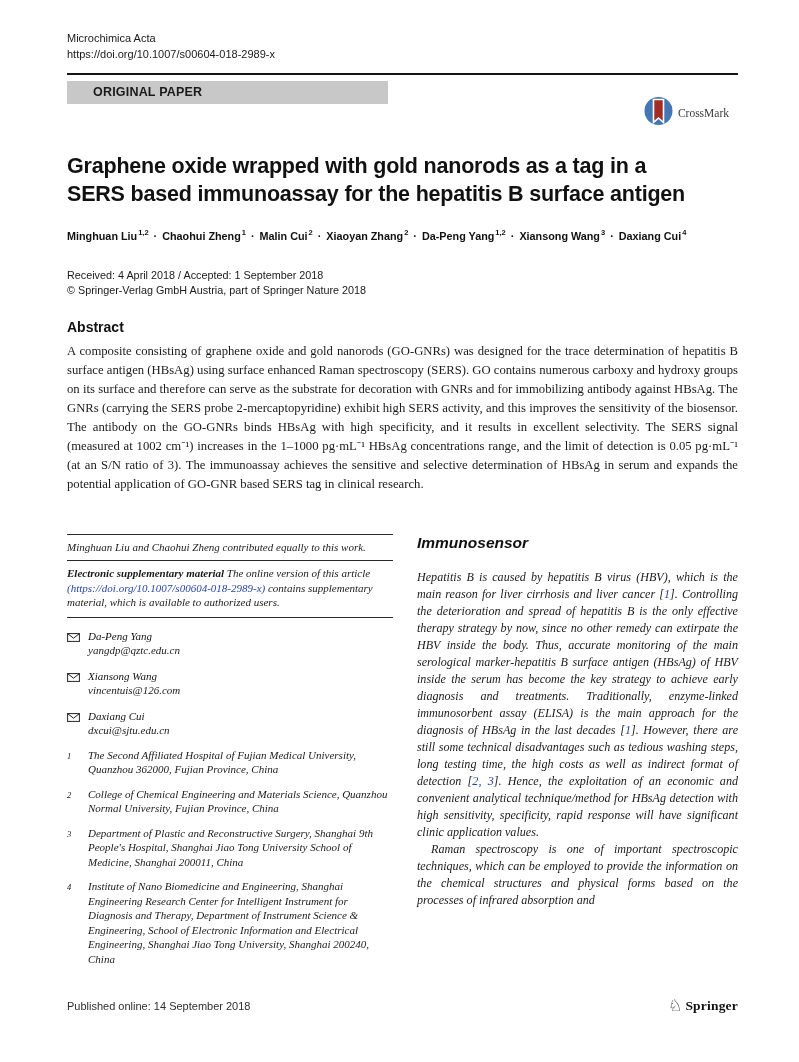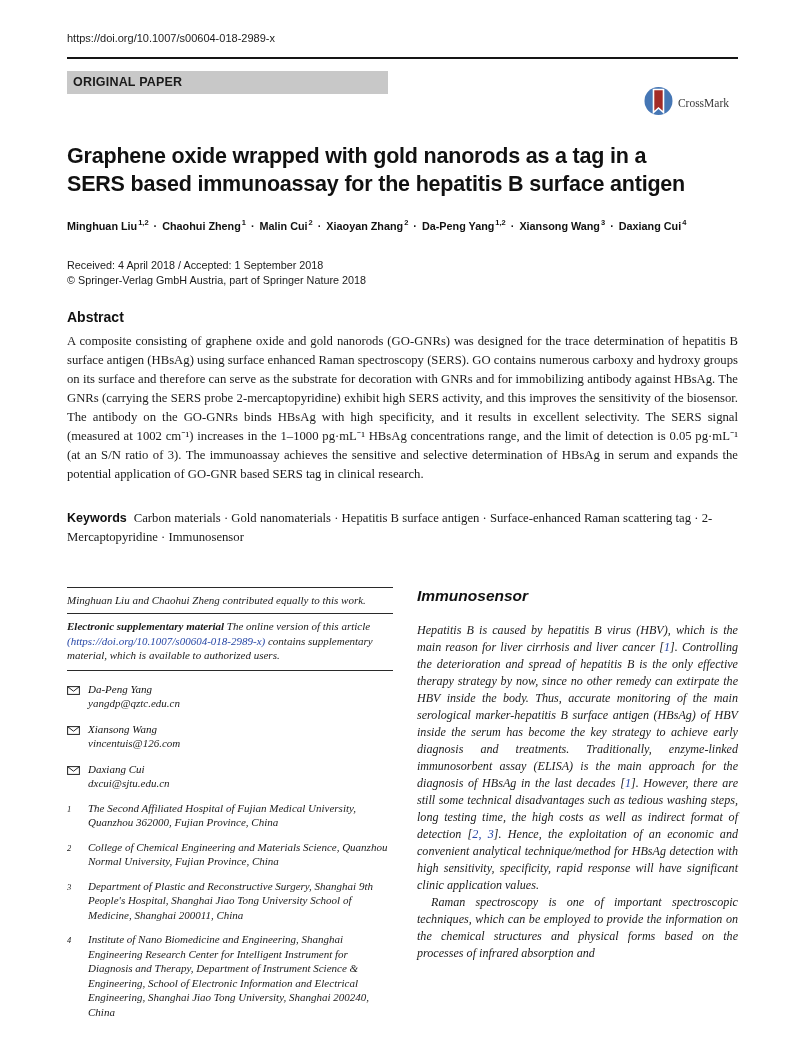--- a/index.html
+++ b/index.html
@@ -15,25 +15,25 @@
   .page {
     position: absolute; inset: 0;
     padding: 30px 61px 0 67px;
     box-sizing: border-box;
   }
   
   .jhead { font-size: 11px; line-height: 16px; }
   .top-rule { border: none; border-top: 2px solid #151515; margin: 11px 0 0 0; }
   .badge-row { position: relative; height: 62px; }
   .badge {
-    margin-top: 12px;
+    margin-top: 6px;
     width: 321px; height: 23px; line-height: 23px;
     background: #c8c8c8;
     font-weight: bold; font-size: 12.5px; letter-spacing: 0.2px;
-    padding-left: 6px; box-sizing: border-box;
+    padding-left: 26px; box-sizing: border-box;
   }
   .crossmark { position: absolute; right: 9px; top: 12px; display: flex; align-items: center; gap: 4px; }
   .crossmark-label { font-size: 11.5px; color: #3a3a3a; font-family: "Liberation Serif", serif; }
   
   .title {
     margin: 10px 0 0 0;
     font-size: 21.5px; line-height: 27.5px; font-weight: bold;
     letter-spacing: -0.2px; max-width: 632px; color: #111;
   }
   .authors { margin-top: 20px; font-weight: bold; font-size: 10.8px; white-space: nowrap; color: #111; }
@@ -83,20 +83,21 @@
   .springer { display: flex; align-items: center; gap: 3px; }
   .springer-emblem { font-size: 16px; line-height: 16px; font-family: "DejaVu Sans", sans-serif; color: #111; }
   .springer-name { font-family: "Liberation Serif", serif; font-weight: bold; font-size: 13.5px; color: #111; letter-spacing: 0.2px; }
 </style>
 </head>
 <body>
 
 <div class="page">
 
   <div class="jhead">
+    <div>Microchimica Acta</div>
     <div>https://doi.org/10.1007/s00604-018-2989-x</div>
   </div>
   <hr class="top-rule">
 
   <div class="badge-row">
     <div class="badge">ORIGINAL PAPER</div>
     <div class="crossmark">
       <span>
         <svg width="31" height="36" viewBox="0 0 31 36">
           <circle cx="15.5" cy="18" r="14" fill="#4576b4"></circle>
@@ -112,23 +113,20 @@
   <div class="authors"><span class="author">Minghuan Liu<sup>1,2</sup></span><span class="sep"> · </span><span class="author">Chaohui Zheng<sup>1</sup></span><span class="sep"> · </span><span class="author">Malin Cui<sup>2</sup></span><span class="sep"> · </span><span class="author">Xiaoyan Zhang<sup>2</sup></span><span class="sep"> · </span><span class="author">Da-Peng Yang<sup>1,2</sup></span><span class="sep"> · </span><span class="author">Xiansong Wang<sup>3</sup></span><span class="sep"> · </span><span class="author">Daxiang Cui<sup>4</sup></span></div>
 
   <div class="dates">
     <div>Received: 4 April 2018 / Accepted: 1 September 2018</div>
     <div>© Springer-Verlag GmbH Austria, part of Springer Nature 2018</div>
   </div>
 
   <h2 class="abstract-h">Abstract</h2>
   <p class="abstract-p">A composite consisting of graphene oxide and gold nanorods (GO-GNRs) was designed for the trace determination of hepatitis B surface antigen (HBsAg) using surface enhanced Raman spectroscopy (SERS). GO contains numerous carboxy and hydroxy groups on its surface and therefore can serve as the substrate for decoration with GNRs and for immobilizing antibody against HBsAg. The GNRs (carrying the SERS probe 2-mercaptopyridine) exhibit high SERS activity, and this improves the sensitivity of the biosensor. The antibody on the GO-GNRs binds HBsAg with high specificity, and it results in excellent selectivity. The SERS signal (measured at 1002 cm⁻¹) increases in the 1–1000 pg·mL⁻¹ HBsAg concentrations range, and the limit of detection is 0.05 pg·mL⁻¹ (at an S/N ratio of 3). The immunoassay achieves the sensitive and selective determination of HBsAg in serum and expands the potential application of GO-GNR based SERS tag in clinical research.</p>
 
-  <div class="keywords">
-    <span class="kw-label">Keywords</span><span>Carbon materials · Gold nanomaterials · Hepatitis B surface antigen · Surface-enhanced Raman scattering tag · 2-Mercaptopyridine · Immunosensor</span>
-  </div>
 
   <div class="columns">
     <div class="col-left">
       <hr class="fn-rule">
       <div class="fn-note">Minghuan Liu and Chaohui Zheng contributed equally to this work.</div>
       <hr class="fn-rule">
       <div class="esm">
         <span class="esm-label">Electronic supplementary material</span><span> The online version of this article </span><span class="link">(https://doi.org/10.1007/s00604-018-2989-x)</span><span> contains supplementary material, which is available to authorized users.</span>
       </div>
       <hr class="fn-rule">
@@ -175,14 +173,21 @@
         </div>
     </div>
 
     <div class="col-right">
       <h2 class="intro-h">Immunosensor</h2>
       <p class="intro-p">Hepatitis B is caused by hepatitis B virus (HBV), which is the main reason for liver cirrhosis and liver cancer [<span class="cite">1</span>]. Controlling the deterioration and spread of hepatitis B is the only effective therapy strategy by now, since no other remedy can extirpate the HBV inside the body. Thus, accurate monitoring of the main serological marker-hepatitis B surface antigen (HBsAg) of HBV inside the serum has become the key strategy to achieve early diagnosis and treatments. Traditionally, enzyme-linked immunosorbent assay (ELISA) is the main approach for the diagnosis of HBsAg in the last decades [<span class="cite">1</span>]. However, there are still some technical disadvantages such as tedious washing steps, long testing time, the high costs as well as indirect format of detection [<span class="cite">2, 3</span>]. Hence, the exploitation of an economic and convenient analytical technique/method for HBsAg detection with high sensitivity, specificity, rapid response will have significant clinic application values.</p>
       <p class="intro-p second">Raman spectroscopy is one of important spectroscopic techniques, which can be employed to provide the information on the chemical structures and physical forms based on the processes of infrared absorption and</p>
     </div>
   </div>
 
+  <div class="footer">
+    <span class="published">Published online: 14 September 2018</span>
+    <span class="springer">
+      <span class="springer-emblem">♘</span>
+      <span class="springer-name">Springer</span>
+    </span>
+  </div>
 
 </div>
 
 </body></html>

